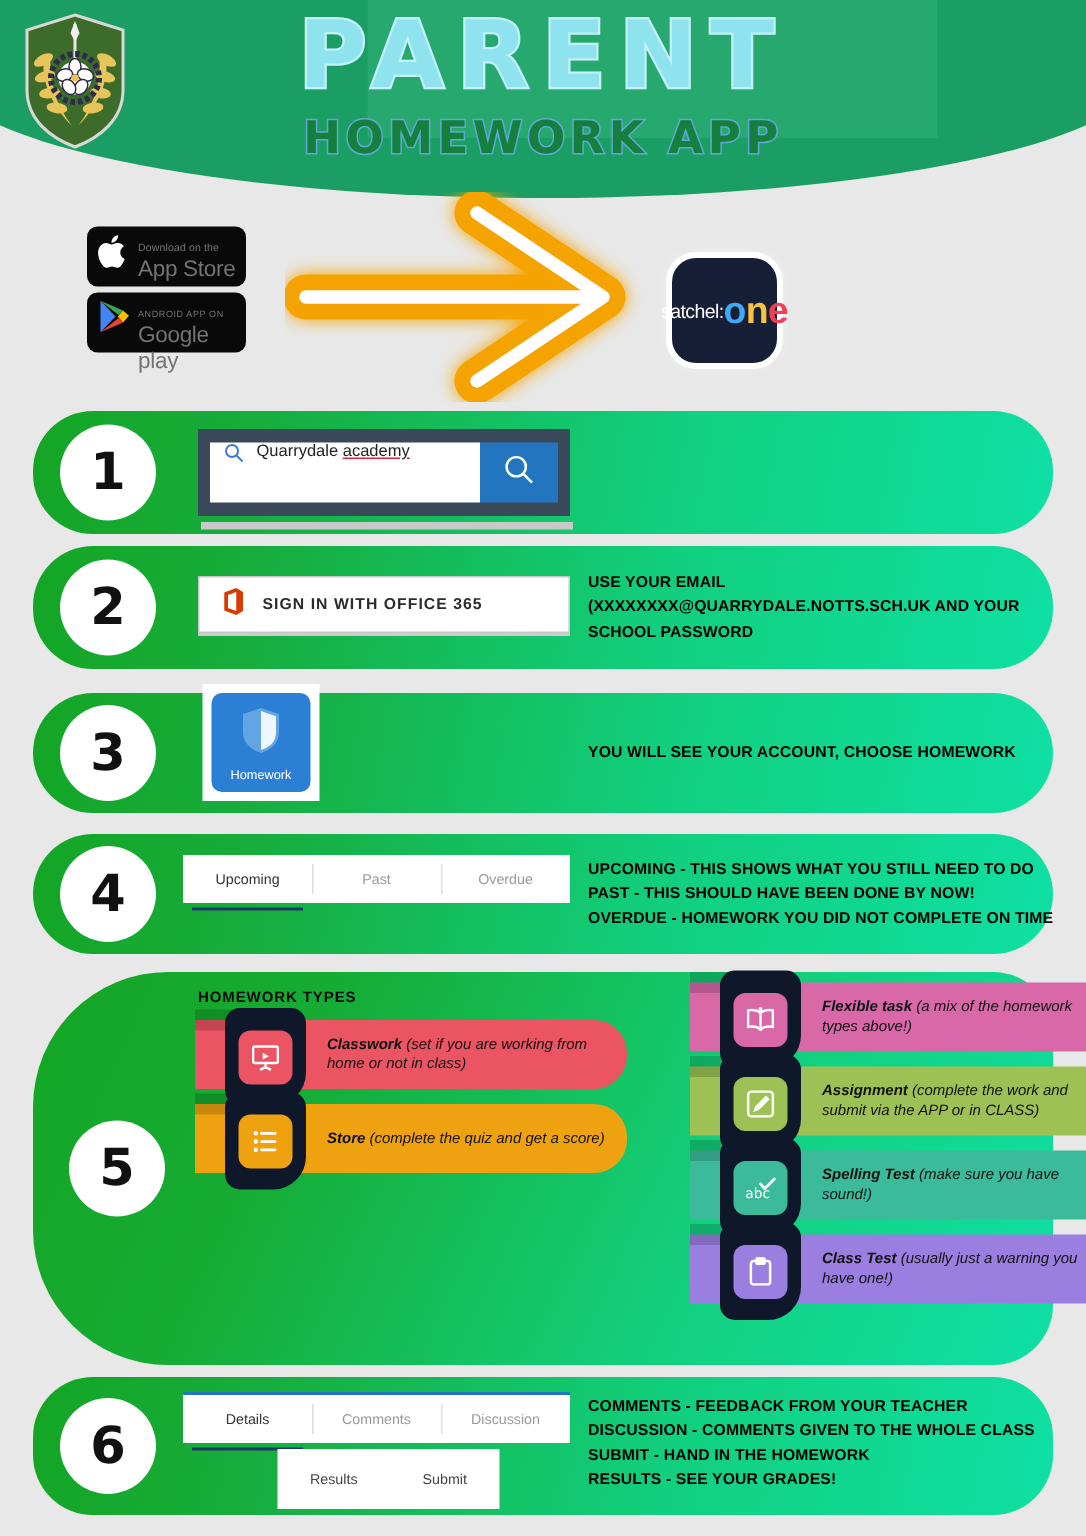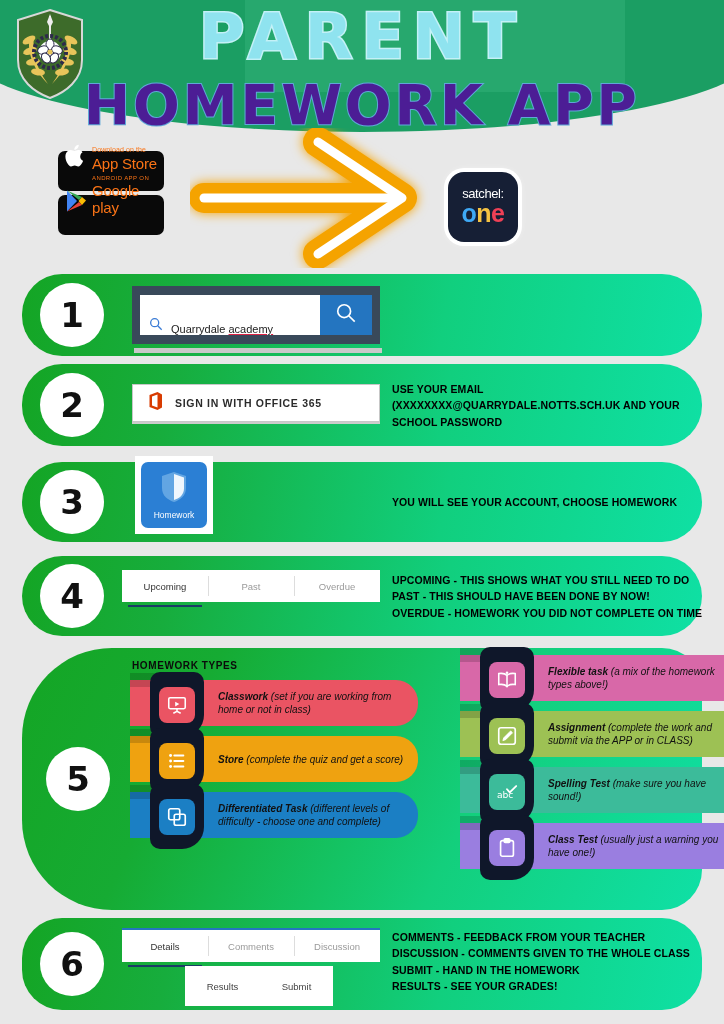--- a/index.html
+++ b/index.html
@@ -42,52 +42,52 @@
     color: #8fe3ef;
     -webkit-text-stroke: 3px #c4f1f7;
     paint-order: stroke fill;
     line-height: 1;
     z-index: 5;
   }
   .title-homework {
     position: absolute; left: 0; top: 78px; width: 724px;
     text-align: center;
     font-family: "DejaVu Sans", sans-serif;
-    font-size: 55px; font-weight: bold;
+    font-size: 30px; font-weight: bold;
     letter-spacing: 3px;
-    color: #4c1d95;
+    color: #15803d;
     -webkit-text-stroke: 2px #5fa8d8;
     paint-order: stroke fill;
     line-height: 1;
     z-index: 5;
   }
 
   
   .badges { position: absolute; left: 58px; top: 151px; width: 110px; z-index: 6; }
   .badge {
     width: 106px; height: 40px;
     background: #090909; border-radius: 7px;
-    display: flex; align-items: flex-end; gap: 5px;
-    padding: 18px 7px; margin-bottom: 4px;
-    color: #f97316;
+    display: flex; align-items: flex-start; gap: 5px;
+    padding: 4px 7px; margin-bottom: 4px;
+    color: #737373;
   }
   .badge-txt { line-height: 1.05; }
   .badge-small { font-size: 7px; letter-spacing: .1px; }
   .badge-small.caps { font-size: 6px; letter-spacing: .4px; }
   .badge-big { font-size: 15px; font-weight: 400; letter-spacing: -.2px; }
   .badge-big.gp { font-size: 15px; }
 
   .arrow-wrap { position: absolute; left: 190px; top: 128px; z-index: 6; }
 
   .satchel {
     position: absolute; left: 448px; top: 172px;
     width: 70px; height: 70px;
     background: #161f35; border-radius: 16px;
     box-shadow: 0 0 0 4px #ffffff, 0 0 10px rgba(255,255,255,.9);
-    display: flex; flex-direction: column;
+    display: flex; flex-direction: row;
     align-items: center; justify-content: center;
     z-index: 6;
   }
   .satchel-top { color:#fff; font-size: 13px; letter-spacing:-.4px; line-height:1; }
   .satchel-bot { font-size: 25px; font-weight: 700; line-height: 1.05; letter-spacing:-.5px; }
   .s-o { color: #3fa9f5; } .s-n { color: #f5c242; } .s-e { color: #ef4056; }
 
   
   .step {
     position: absolute; left: 22px; width: 680px;
@@ -116,21 +116,21 @@
   .searchbox {
     position: absolute; left: 110px; top: 12px;
     width: 248px; height: 58px;
     background: #39495a; padding: 9px 8px;
     display: flex;
   }
   .searchbox-shadow {
     position:absolute; left:112px; top:74px; width:248px; height:5px; background:#c9c9c9;
   }
   .search-field {
-    flex: 1; background: #fff; display: flex; align-items: flex-end; gap: 8px;
+    flex: 1; background: #fff; display: flex; align-items: flex-start; gap: 8px;
     padding-left: 9px;
   }
   .search-val { font-size: 11px; color: #222; }
   .search-val u { text-decoration: underline; text-decoration-color: #d24; }
   .search-btn {
     width: 52px; background: #2475c0;
     display: flex; align-items: center; justify-content: center;
   }
 
   
@@ -435,32 +435,20 @@
             <circle cx="5" cy="12" r="1.6" fill="#fff" stroke="none"></circle>
               <line x1="9" y1="12" x2="19" y2="12"></line>
             <circle cx="5" cy="18" r="1.6" fill="#fff" stroke="none"></circle>
               <line x1="9" y1="18" x2="19" y2="18"></line>
           </svg>
         </div>
       </div>
       <div class="ptext"><b>Store</b> <i>(complete the quiz and get a score)</i></div>
     </div>
 
-    <div class="pill" style="background:#1b7fc4">
-      <div class="shadow-tab"></div>
-      <div class="ico-card">
-        <div class="ico-inner" style="background:#1b7fc4">
-          <svg width="22" height="22" viewBox="0 0 24 24" fill="none" stroke="#fff" stroke-width="1.8">
-            <rect x="3" y="3" width="12" height="12" rx="2"></rect>
-              <rect x="9" y="9" width="12" height="12" rx="2"></rect>
-          </svg>
-        </div>
-      </div>
-      <div class="ptext"><b>Differentiated Task</b> <i>(different levels of difficulty - choose one and complete)</i></div>
-    </div>
   </div>
 
   <div class="pill-col right">
     <div class="pill" style="background:#d868a8">
       <div class="shadow-tab"></div>
       <div class="ico-card">
         <div class="ico-inner" style="background:#d868a8">
           <svg width="22" height="22" viewBox="0 0 24 24" fill="none" stroke="#fff" stroke-width="1.7">
             <path d="M12 7 C10 5 6 4.5 3 5 v12 c3-.5 7 0 9 2 2-2 6-2.5 9-2 V5 c-3-.5-7 0-9 2z"></path>
             <circle cx="12" cy="4" r="1.4" fill="#fff" stroke="none"></circle>

